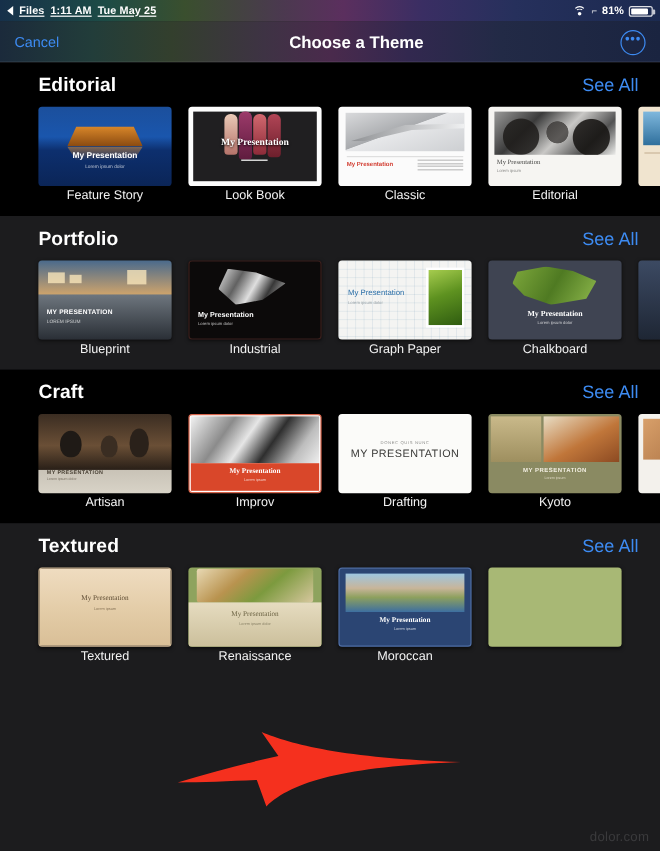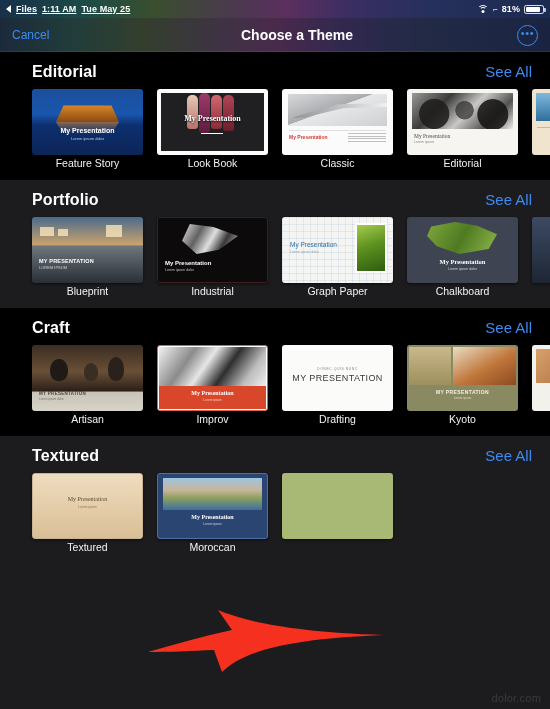--- a/index.html
+++ b/index.html
@@ -505,20 +505,29 @@
       <div class="row">
 
         <div class="cell">
           <div class="thumb th-parch">
             <span class="t-title">My Presentation</span>
             <span class="t-sub">Lorem ipsum</span>
           </div>
           <div class="cap">Textured</div>
         </div>
 
+        <div class="cell">
+          <div class="thumb th-ren">
+            <div class="photo"></div>
+            <div class="band"></div>
+            <span class="t-title">My Presentation</span>
+            <span class="t-sub">Lorem ipsum dolor</span>
+          </div>
+          <div class="cap">Renaissance</div>
+        </div>
 
         <div class="cell">
           <div class="thumb th-mor">
             <div class="photo"></div>
             <span class="t-title">My Presentation</span>
             <span class="t-sub">Lorem ipsum</span>
           </div>
           <div class="cap">Moroccan</div>
         </div>
 

